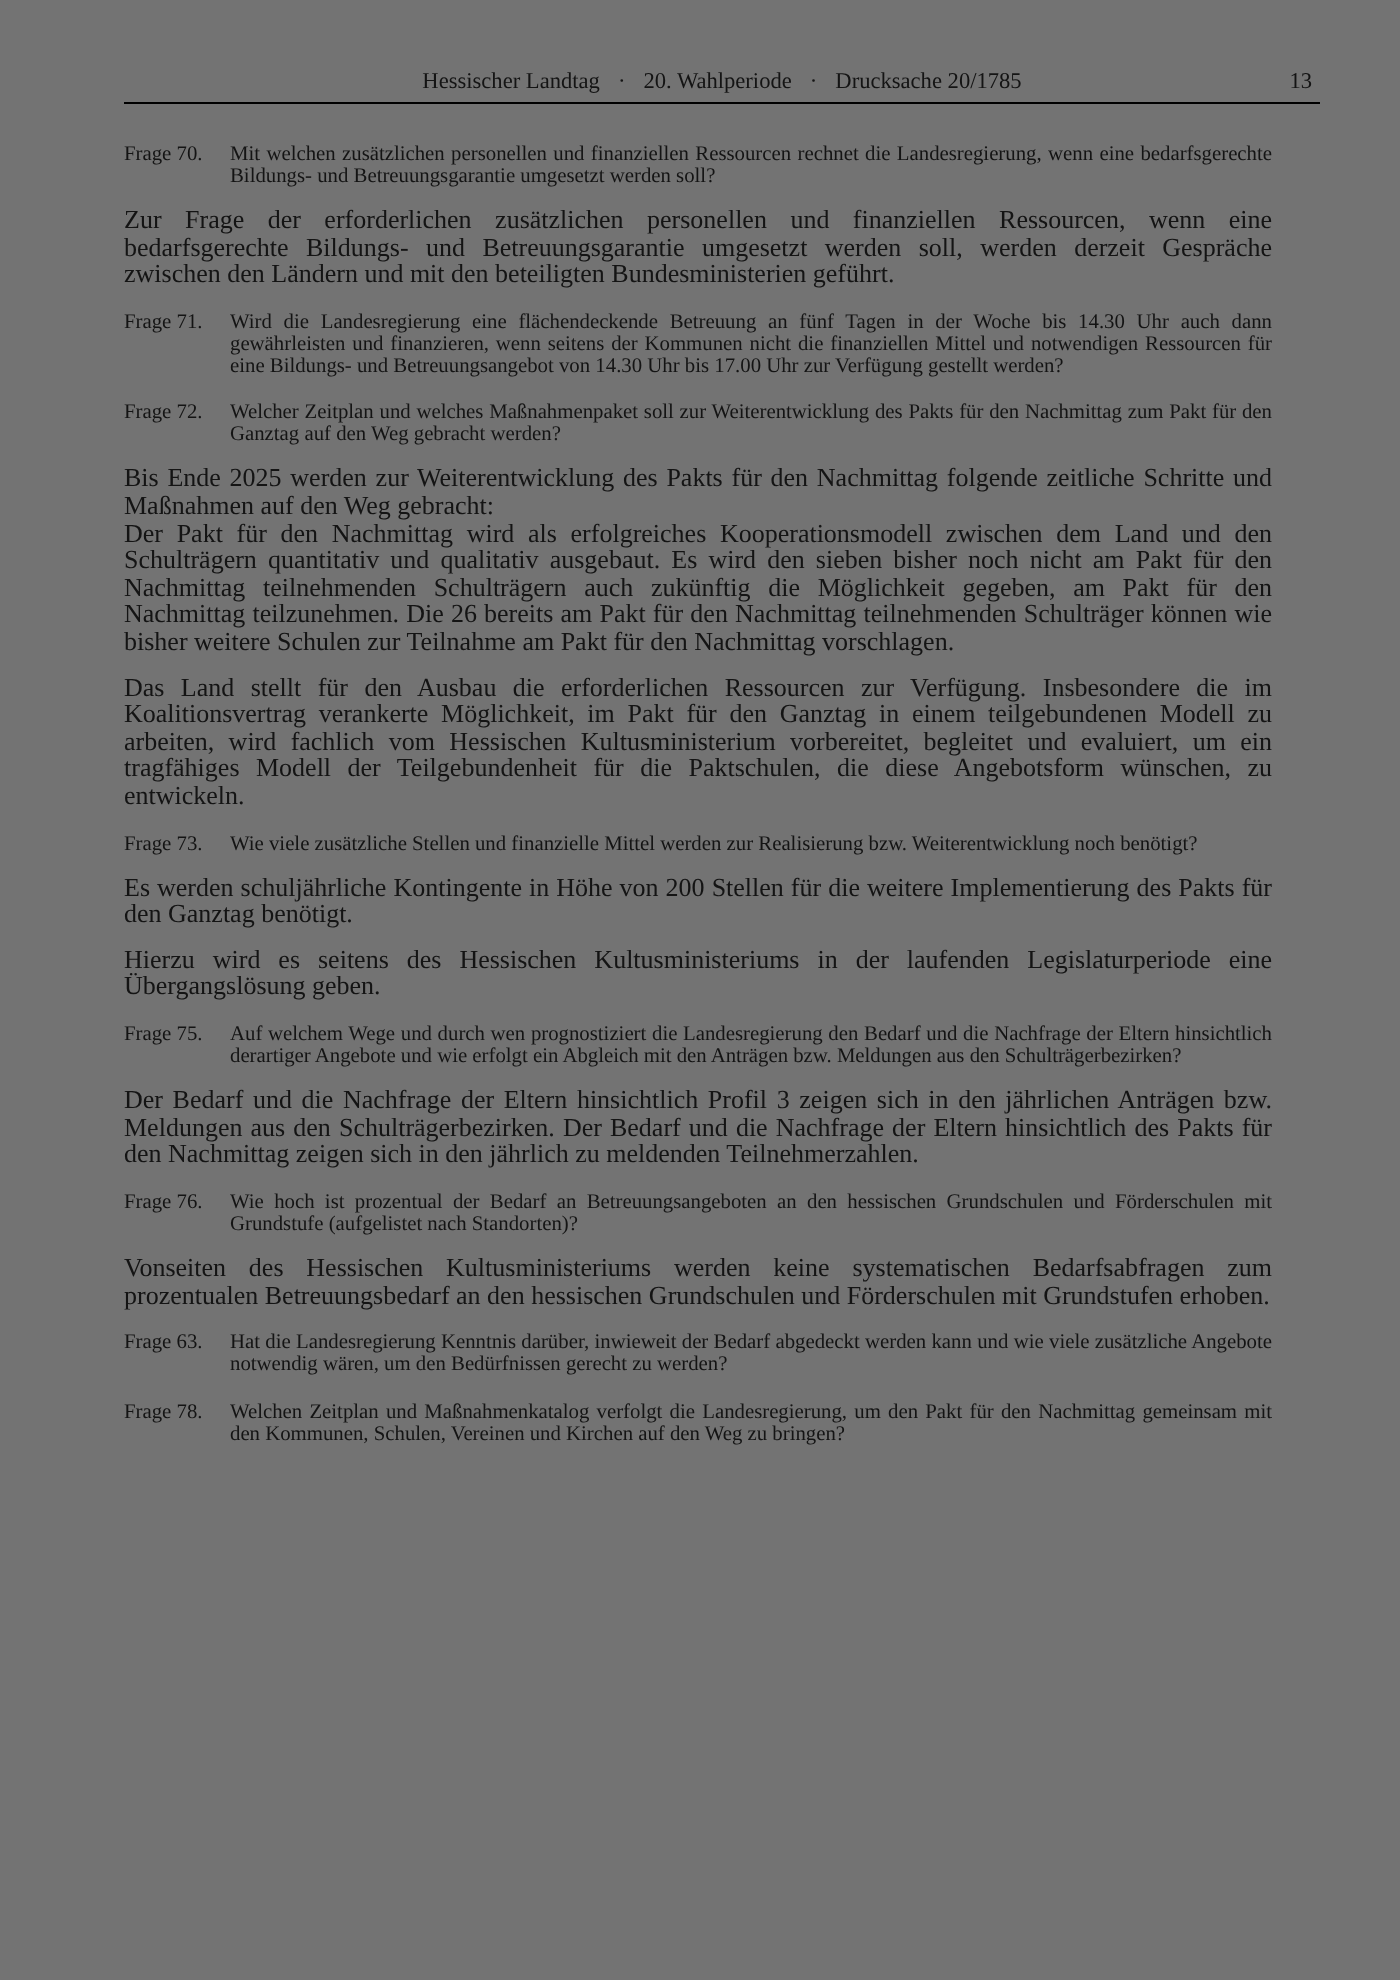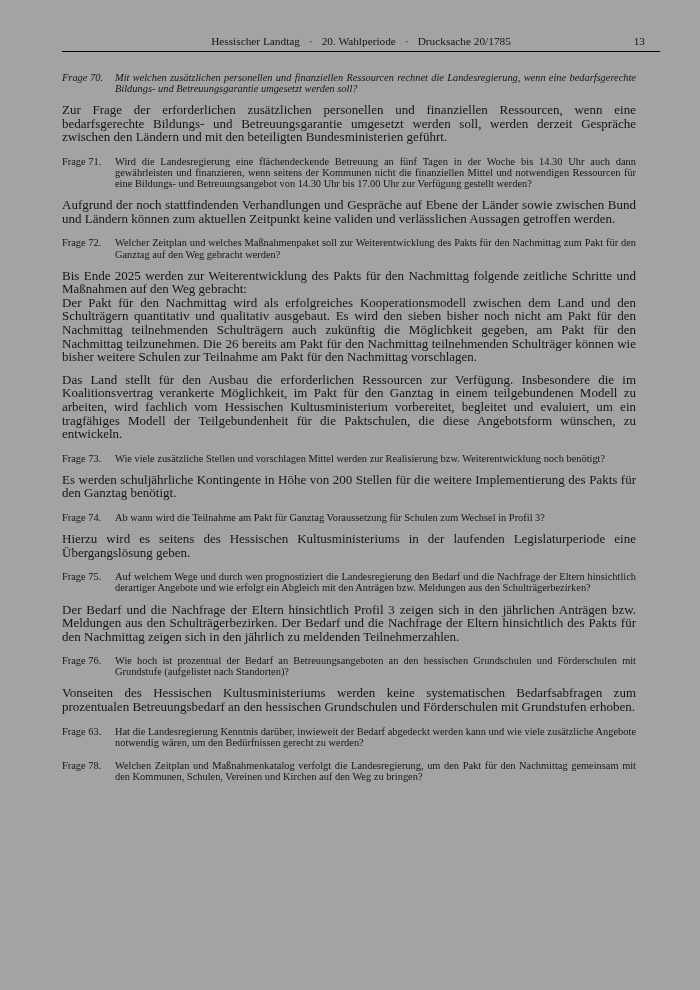--- a/index.html
+++ b/index.html
@@ -5,59 +5,59 @@
   * { margin: 0; padding: 0; box-sizing: border-box; }
   html, body { background: #ffffff; }
   body {
     width: 700px;
     font-family: "Liberation Serif", "DejaVu Serif", serif;
     color: #141414;
   }
   .page {
     width: 700px;
     height: 990px;
-    background: #a3a3a3;
+    background: #737373;
     padding: 34px 40px 24px 62px;
     overflow: hidden;
     position: relative;
   }
   .header {
     position: relative;
     height: 15px;
     font-size: 11.3px;
     line-height: 15px;
   }
   .header-center {
     text-align: center;
     white-space: nowrap;
   }
   .header-sep { margin: 0 9px; }
   .header-page-number {
     position: absolute;
-    right: 15px;
+    right: 4px;
     top: 0;
     margin-left: 48px;
   }
   .header-rule {
     border-bottom: 1px solid #000000;
     margin-top: 2px;
     width: 100%;
   }
   .content {
     padding-right: 24px;
     padding-top: 20px;
     hyphens: auto;
   }
   .question {
     display: flex;
     font-size: 10.4px;
     line-height: 11.1px;
     margin-top: 12px;
   }
-  .question.first { margin-top: 0; font-style: italic; }
+  .question.first { margin-top: 0; }
   .q-label {
     width: 53px;
     flex: none;
   }
   .q-text {
     flex: 1;
     text-align: justify;
   }
   .answer {
     font-size: 13px;
@@ -85,40 +85,35 @@
     <div class="question first">
       <span class="q-label">Frage 70.</span>
       <span class="q-text">Mit welchen zusätzlichen personellen und finanziellen Ressourcen rechnet die Landesregierung, wenn eine bedarfsgerechte Bildungs- und Betreuungsgarantie umgesetzt werden soll?</span>
     </div>
     <p class="answer">Zur Frage der erforderlichen zusätzlichen personellen und finanziellen Ressourcen, wenn eine bedarfsgerechte Bildungs- und Betreuungsgarantie umgesetzt werden soll, werden derzeit Gespräche zwischen den Ländern und mit den beteiligten Bundesministerien geführt.</p>
 
     <div class="question">
       <span class="q-label">Frage 71.</span>
       <span class="q-text">Wird die Landesregierung eine flächendeckende Betreuung an fünf Tagen in der Woche bis 14.30 Uhr auch dann gewährleisten und finanzieren, wenn seitens der Kommunen nicht die finanziellen Mittel und notwendigen Ressourcen für eine Bildungs- und Betreuungsangebot von 14.30 Uhr bis 17.00 Uhr zur Verfügung gestellt werden?</span>
     </div>
-    <p class="answer">Aufgrund der noch stattfindenden Verhandlungen und Gespräche auf Ebene der Länder sowie zwischen Bund und Ländern können zum aktuellen Zeitpunkt keine validen und verlässlichen Aussagen getroffen werden.</p>
 
     <div class="question">
       <span class="q-label">Frage 72.</span>
       <span class="q-text">Welcher Zeitplan und welches Maßnahmenpaket soll zur Weiterentwicklung des Pakts für den Nachmittag zum Pakt für den Ganztag auf den Weg gebracht werden?</span>
     </div>
     <p class="answer">Bis Ende 2025 werden zur Weiterentwicklung des Pakts für den Nachmittag folgende zeitliche Schritte und Maßnahmen auf den Weg gebracht:</p>
     <p class="answer tight">Der Pakt für den Nachmittag wird als erfolgreiches Kooperationsmodell zwischen dem Land und den Schulträgern quantitativ und qualitativ ausgebaut. Es wird den sieben bisher noch nicht am Pakt für den Nachmittag teilnehmenden Schulträgern auch zukünftig die Möglichkeit gegeben, am Pakt für den Nachmittag teilzunehmen. Die 26 bereits am Pakt für den Nachmittag teilnehmenden Schulträger können wie bisher weitere Schulen zur Teilnahme am Pakt für den Nachmittag vorschlagen.</p>
     <p class="answer">Das Land stellt für den Ausbau die erforderlichen Ressourcen zur Verfügung. Insbesondere die im Koalitionsvertrag verankerte Möglichkeit, im Pakt für den Ganztag in einem teilgebundenen Modell zu arbeiten, wird fachlich vom Hessischen Kultusministerium vorbereitet, begleitet und evaluiert, um ein tragfähiges Modell der Teilgebundenheit für die Paktschulen, die diese Angebotsform wünschen, zu entwickeln.</p>
 
     <div class="question">
       <span class="q-label">Frage 73.</span>
-      <span class="q-text">Wie viele zusätzliche Stellen und vorschlagen Mittel werden zur Realisierung bzw. Weiterentwicklung noch benötigt?</span>
+      <span class="q-text">Wie viele zusätzliche Stellen und finanzielle Mittel werden zur Realisierung bzw. Weiterentwicklung noch benötigt?</span>
     </div>
     <p class="answer">Es werden schuljährliche Kontingente in Höhe von 200 Stellen für die weitere Implementierung des Pakts für den Ganztag benötigt.</p>
 
-    <div class="question">
-      <span class="q-label">Frage 74.</span>
-      <span class="q-text">Ab wann wird die Teilnahme am Pakt für Ganztag Voraussetzung für Schulen zum Wechsel in Profil 3?</span>
-    </div>
     <p class="answer">Hierzu wird es seitens des Hessischen Kultusministeriums in der laufenden Legislaturperiode eine Übergangslösung geben.</p>
 
     <div class="question">
       <span class="q-label">Frage 75.</span>
       <span class="q-text">Auf welchem Wege und durch wen prognostiziert die Landesregierung den Bedarf und die Nachfrage der Eltern hinsichtlich derartiger Angebote und wie erfolgt ein Abgleich mit den Anträgen bzw. Meldungen aus den Schulträgerbezirken?</span>
     </div>
     <p class="answer">Der Bedarf und die Nachfrage der Eltern hinsichtlich Profil 3 zeigen sich in den jährlichen Anträgen bzw. Meldungen aus den Schulträgerbezirken. Der Bedarf und die Nachfrage der Eltern hinsichtlich des Pakts für den Nachmittag zeigen sich in den jährlich zu meldenden Teilnehmerzahlen.</p>
 
     <div class="question">
       <span class="q-label">Frage 76.</span>

